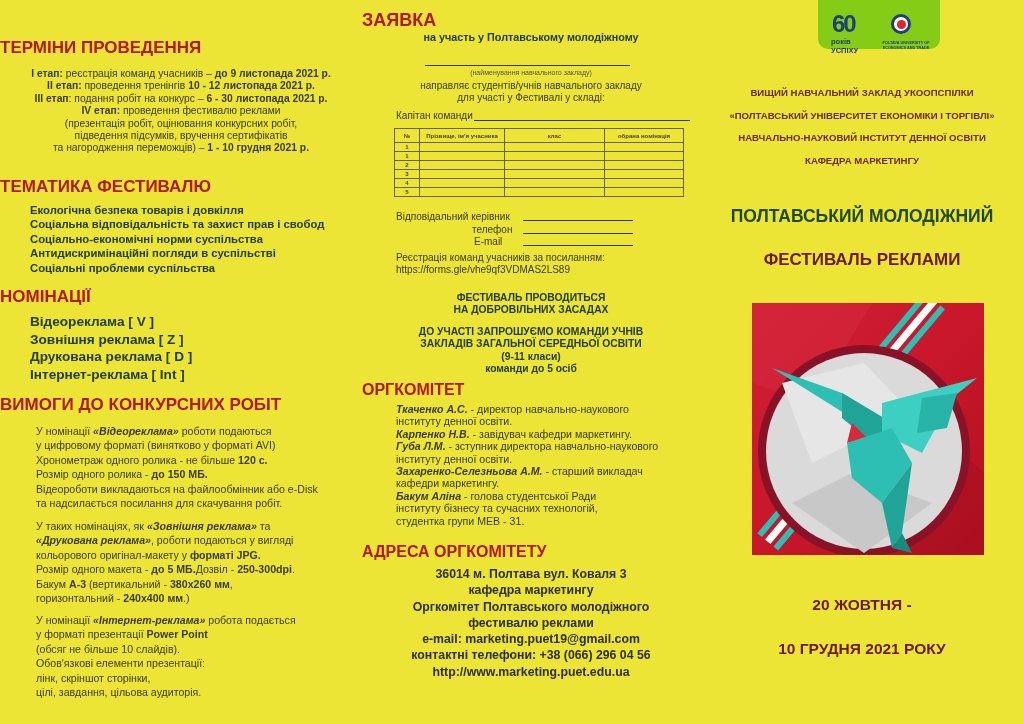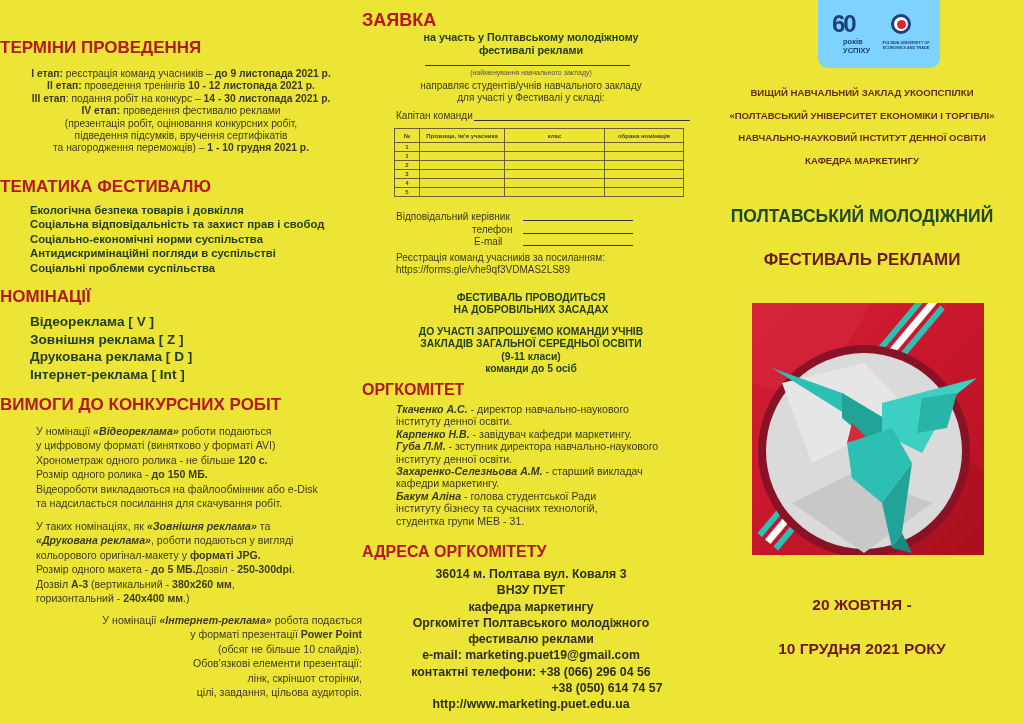--- a/index.html
+++ b/index.html
@@ -40,21 +40,21 @@
     position: absolute; top: 313px; left: 30px;
     font-size: 13.6px; line-height: 17.5px; font-weight: bold; color: #233d1a;
   }
   #req-title { top: 395px; font-size: 17px; left: 0; right: 24px; }
   .req-block {
     position: absolute; left: 36px; width: 326px;
     font-size: 10.6px; line-height: 14.4px; color: #3d3b1a;
   }
   #req-1 { top: 424px; }
   #req-2 { top: 519px; }
-  #req-3 { top: 613px; text-align: right; }
+  #req-3 { top: 613px; }
 
   
   #app-title { top: 10px; font-size: 18px; }
   #app-sub {
     position: absolute; top: 31px; left: 0; right: 0;
     font-size: 10.8px; line-height: 13px; font-weight: bold; color: #233d1a; text-align: center;
   }
   #inst-line {
     position: absolute; top: 65px; left: 63px; width: 205px; border-bottom: 1px solid #333;
   }
@@ -103,29 +103,29 @@
   }
   #addr-title { top: 543px; font-size: 16px; }
   #addr {
     position: absolute; top: 566px; left: 0; right: 0; text-align: center;
     font-size: 12.3px; line-height: 16.3px; font-weight: bold; color: #2e2e16;
   }
   #addr .phone2 { padding-left: 152px; }
 
   
   #logo-card {
-    position: absolute; left: 118px; top: 0; width: 122px; height: 68px;
-    background: #7dd3fc; border-radius: 0 0 10px 10px;
+    position: absolute; left: 118px; top: 0; width: 122px; height: 49px;
+    background: #84cc16; border-radius: 0 0 10px 10px;
   }
   #logo-60 {
     position: absolute; left: 14px; top: 12px; color: #1f3f7a; font-weight: bold;
     font-size: 24px; letter-spacing: -2px; line-height: 24px;
   }
   #logo-years {
-    position: absolute; left: 25px; top: 38px; color: #1f3f7a; font-weight: bold;
+    position: absolute; left: 13px; top: 38px; color: #1f3f7a; font-weight: bold;
     font-size: 7.5px; line-height: 8.5px; text-align: left;
   }
   #logo-circle {
     position: absolute; left: 73px; top: 14px; width: 20px; height: 20px; border-radius: 50%;
     border: 3px solid #1f3f7a; background: #fff;
   }
   #logo-circle::after {
     content: ""; position: absolute; left: 3px; top: 3px; width: 9px; height: 9px; border-radius: 50%;
     background: #e3232a;
   }
@@ -160,21 +160,21 @@
   }
 </style>
 </head>
 <body>
 
 <div class="panel p-left">
   <div class="red-h" id="terms-title">ТЕРМІНИ ПРОВЕДЕННЯ</div>
   <div id="terms-body">
     <div><b>I етап:</b><span> реєстрація команд учасників – </span><b>до 9 листопада 2021 р.</b></div>
     <div><b>II етап:</b><span> проведення тренінгів </span><b>10 - 12 листопада 2021 р.</b></div>
-    <div><b>III етап</b><span>: подання робіт на конкурс  – </span><b>14 - 30 листопада  2021 р.</b></div>
+    <div><b>III етап</b><span>: подання робіт на конкурс  – </span><b>6 - 30 листопада  2021 р.</b></div>
     <div><b>IV етап:</b><span> проведення фестивалю реклами</span></div>
     <div>(презентація робіт, оцінювання конкурсних робіт,</div>
     <div>підведення підсумків, вручення сертифікатів</div>
     <div><span>та нагородження переможців) – </span><b>1 - 10 грудня 2021 р.</b></div>
   </div>
 
   <div class="red-h" id="theme-title">ТЕМАТИКА ФЕСТИВАЛЮ</div>
   <div id="theme-list">
     <div>Екологічна безпека товарів і довкілля</div>
     <div>Соціальна відповідальність та захист прав і свобод</div>
@@ -200,39 +200,38 @@
     <div><span>Розмір одного ролика - </span><b>до 150 МБ.</b></div>
     <div>Відеороботи викладаються на файлообмінник або e-Disk</div>
     <div>та надсилається посилання для скачування робіт.</div>
   </div>
 
   <div class="req-block" id="req-2">
     <div><span>У таких номінаціях, як </span><span class="bi">«Зовнішня реклама»</span><span> та</span></div>
     <div><span class="bi">«Друкована реклама»</span><span>, роботи подаються у вигляді</span></div>
     <div><span>кольорового оригінал-макету у </span><b>форматі JPG.</b></div>
     <div><span>Розмір одного макета - </span><b>до 5 МБ.</b><span>Дозвіл - </span><b>250-300dpi</b><span>.</span></div>
-    <div><span>Дозвіл </span><b>А-3</b><span> (вертикальний - </span><b>380x260 мм</b><span>,</span></div>
+    <div><span>Бакум </span><b>А-3</b><span> (вертикальний - </span><b>380x260 мм</b><span>,</span></div>
     <div><span>горизонтальний - </span><b>240x400 мм</b><span>.)</span></div>
   </div>
 
   <div class="req-block" id="req-3">
     <div><span>У номінації </span><span class="bi">«Інтернет-реклама»</span><span> робота подається</span></div>
     <div><span>у форматі презентації </span><b>Power Point</b></div>
     <div>(обсяг не більше 10 слайдів).</div>
     <div>Обов'язкові елементи презентації:</div>
     <div>лінк, скріншот сторінки,</div>
     <div>цілі, завдання, цільова аудиторія.</div>
   </div>
 </div>
 
 <div class="panel p-mid">
   <div class="red-h" id="app-title">ЗАЯВКА</div>
   <div id="app-sub">
     <div>на участь у Полтавському молодіжному</div>
-    <div>фестивалі реклами</div>
   </div>
   <div id="inst-line"></div>
   <div id="inst-caption">(найменування навчального закладу)</div>
   <div id="directs">
     <div>направляє студентів/учнів навчального закладу</div>
     <div>для участі у Фестивалі у складі:</div>
   </div>
   <div id="captain">Капітан команди</div>
   <div id="captain-line"></div>
 
@@ -322,27 +321,25 @@
     <div><span class="bi">Захаренко-Селезньова А.М.</span><span> - старший викладач</span></div>
     <div>кафедри маркетингу.</div>
     <div><span class="bi">Бакум Аліна</span><span> - голова студентської Ради</span></div>
     <div>інституту бізнесу та сучасних технологій,</div>
     <div>студентка групи МЕВ - 31.</div>
   </div>
 
   <div class="red-h" id="addr-title">АДРЕСА ОРГКОМІТЕТУ</div>
   <div id="addr">
     <div>36014 м. Полтава вул. Коваля 3</div>
-    <div>ВНЗУ ПУЕТ</div>
     <div>кафедра маркетингу</div>
     <div>Оргкомітет Полтавського молодіжного</div>
     <div>фестивалю реклами</div>
     <div>e-mail: marketing.puet19@gmail.com</div>
     <div>контактні телефони: +38 (066) 296 04 56</div>
-    <div class="phone2">+38 (050) 614 74 57</div>
     <div>http://www.marketing.puet.edu.ua</div>
   </div>
 </div>
 
 <div class="panel p-right">
   <div id="logo-card">
     <div id="logo-60">60</div>
     <div id="logo-years">
       <div>років</div>
       <div>УСПІХУ</div>

